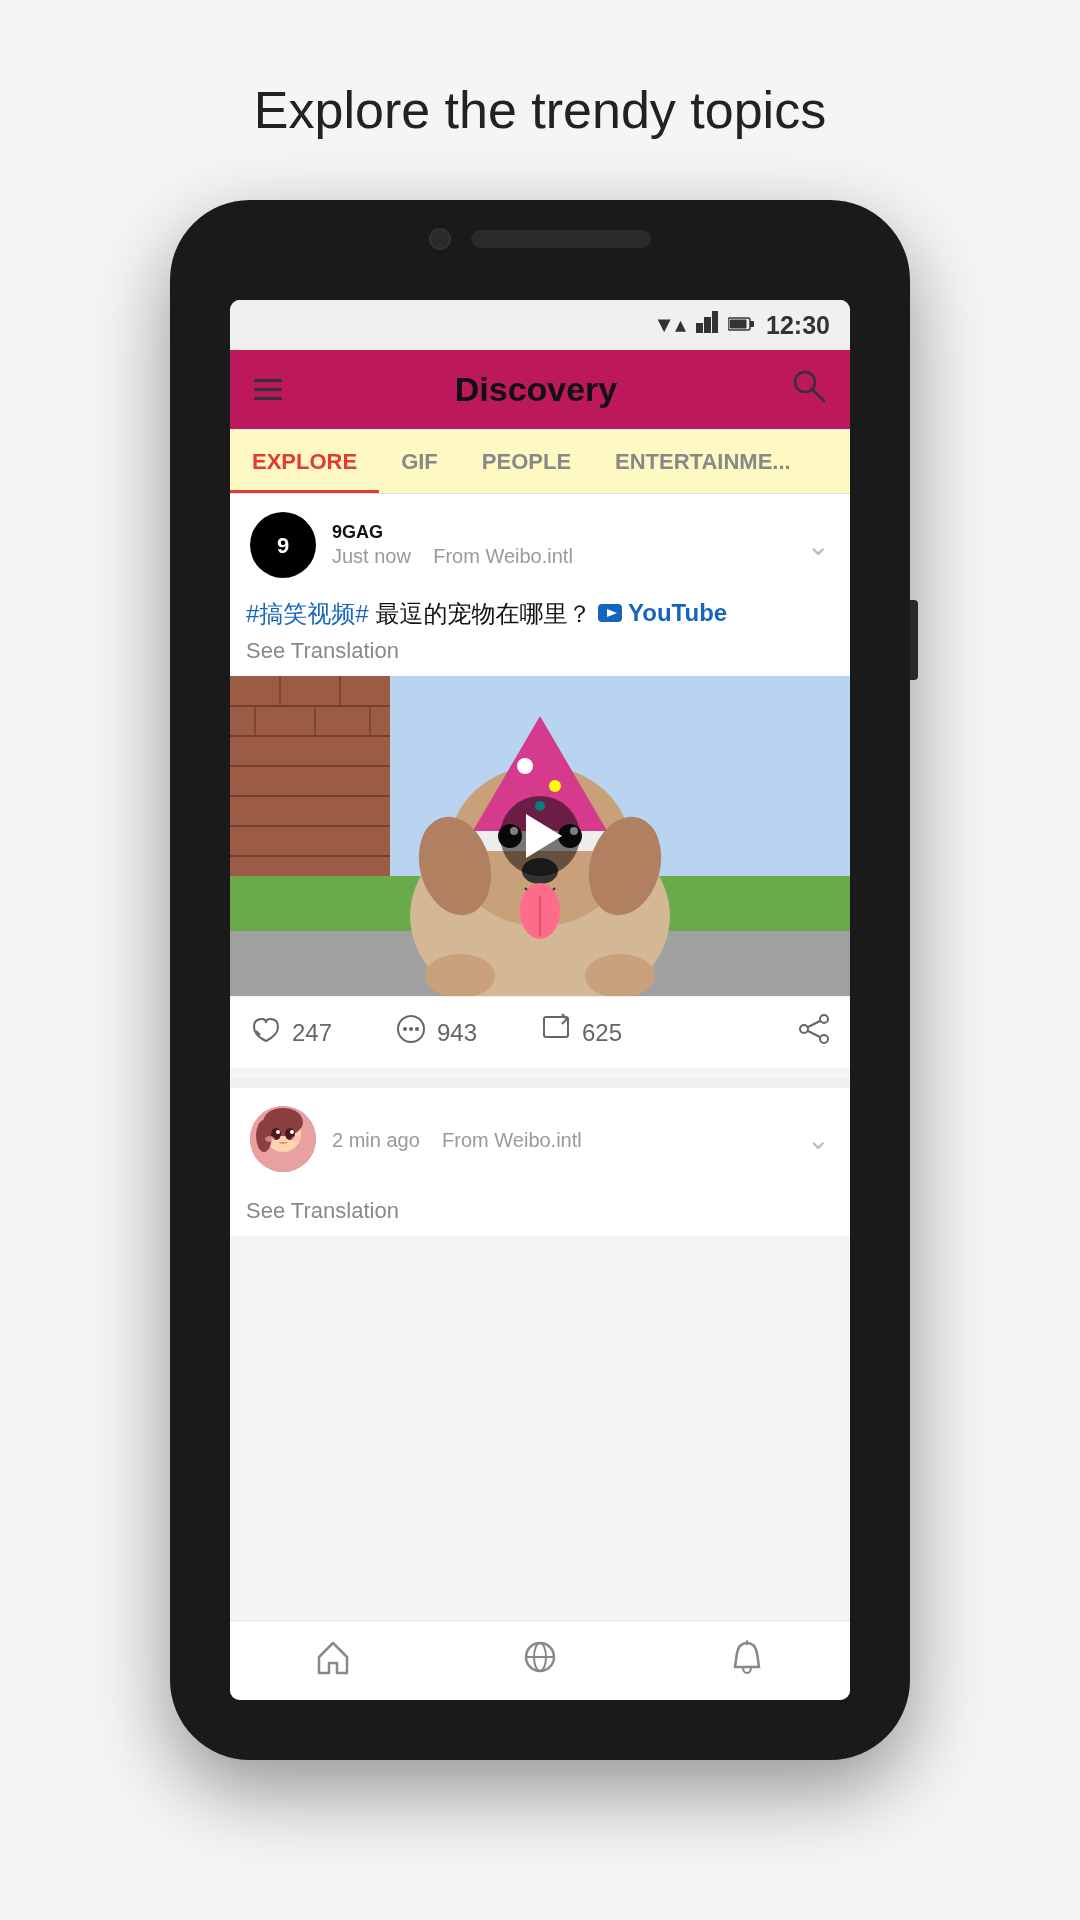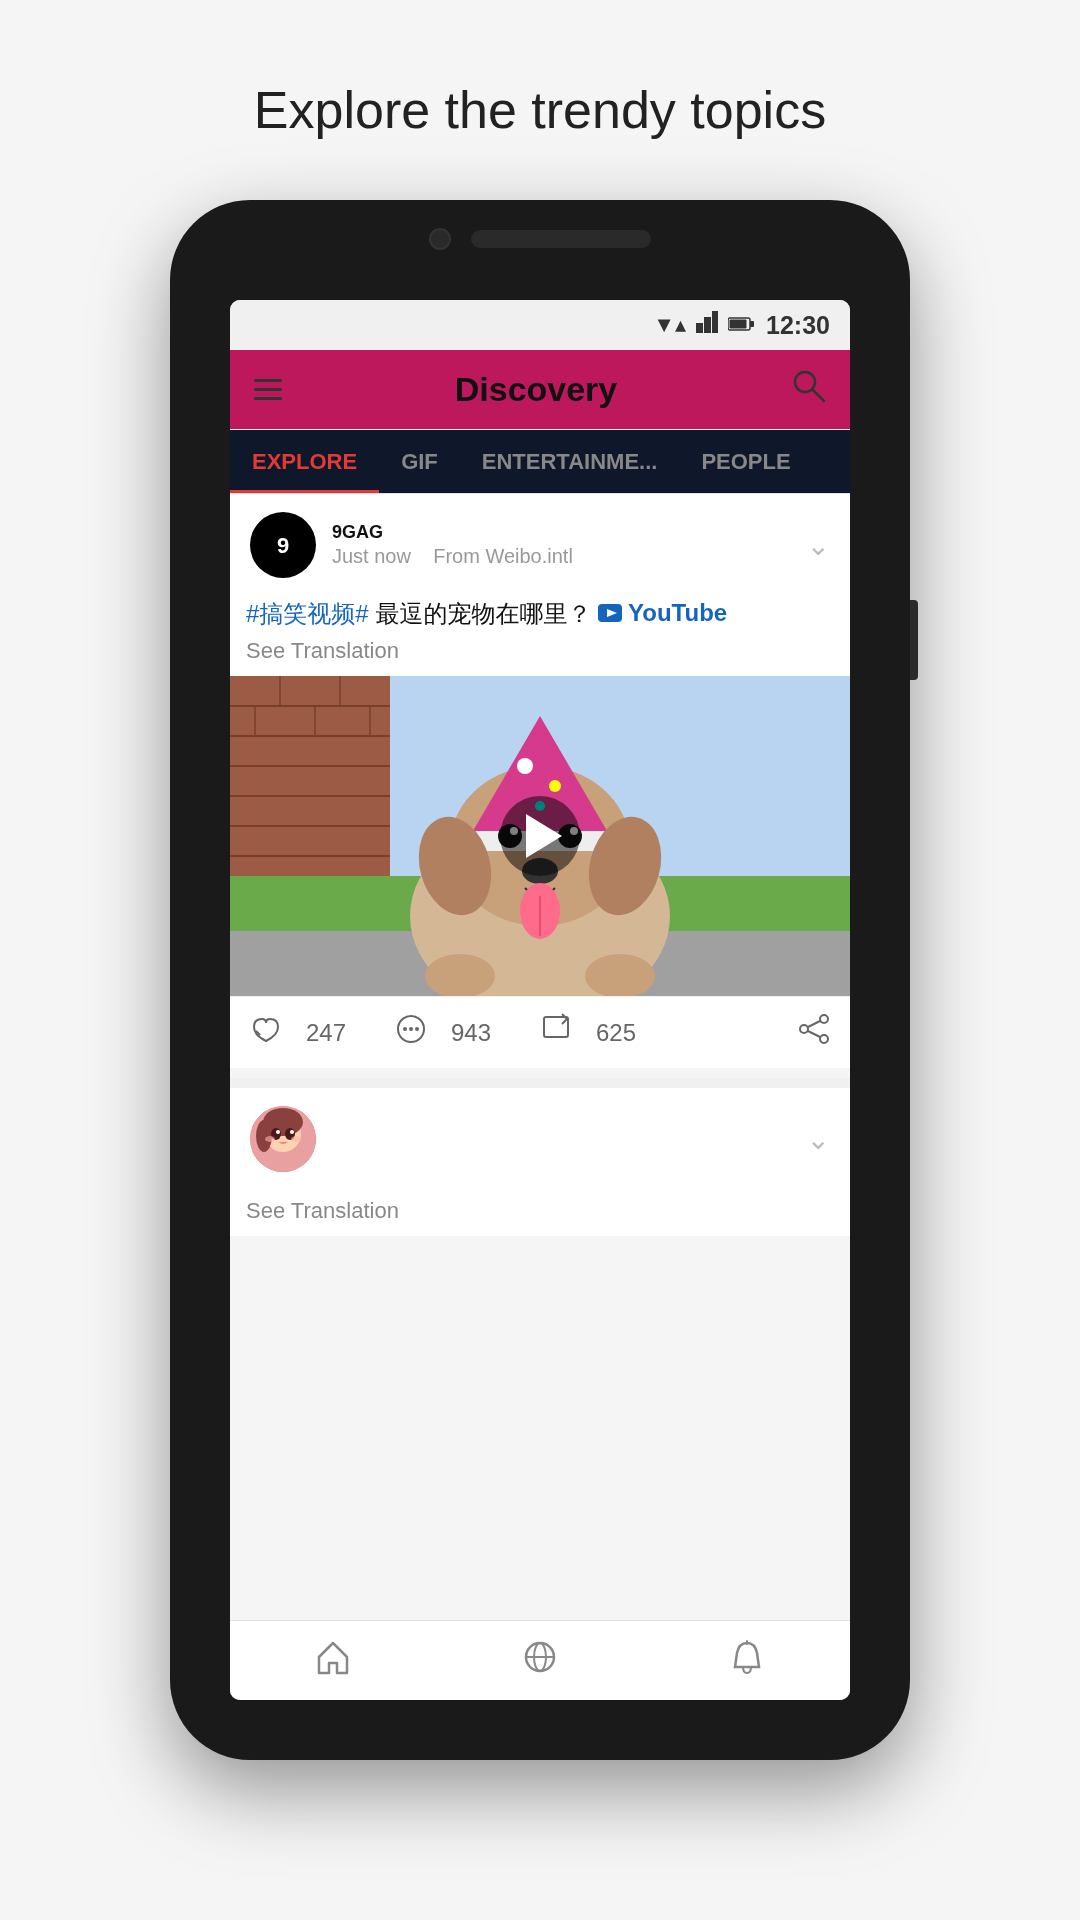--- a/index.html
+++ b/index.html
@@ -172,21 +172,21 @@
     .search-icon-btn {
       font-size: 36px;
       color: #333;
       cursor: pointer;
     }
 
     
     .tabs-bar {
       width: 100%;
       height: 64px;
-      background: #0f172a;
+      background: #fef9c3;
       display: flex;
       align-items: center;
       border-bottom: 1px solid #e0e0e0;
       flex-shrink: 0;
     }
 
     .tab {
       height: 100%;
       display: flex;
       align-items: center;
@@ -337,21 +337,21 @@
       display: flex;
       align-items: center;
       padding: 16px 20px;
       border-top: 1px solid #f0f0f0;
       gap: 0;
     }
 
     .action-item {
       display: flex;
       align-items: center;
-      gap: 24px;
+      gap: 10px;
       flex: 1;
       cursor: pointer;
     }
 
     .action-icon {
       font-size: 28px;
       color: #666;
     }
 
     .action-count {
@@ -503,24 +503,24 @@
       </div>
 
       <div class="tabs-bar">
         <div class="tab active">
           <span>EXPLORE</span>
         </div>
         <div class="tab">
           <span>GIF</span>
         </div>
         <div class="tab">
+          <span>PEOPLE</span>
+        </div>
+        <div class="tab">
           <span>ENTERTAINME...</span>
-        </div>
-        <div class="tab">
-          <span>PEOPLE</span>
         </div>
       </div>
 
       <div class="feed">
 
         <div class="post-card">
 
           <div class="post-header">
 
             <div class="avatar avatar-9gag">
@@ -693,20 +693,25 @@
                 <circle cx="28" cy="26" r="2" fill="white"></circle>
                 <circle cx="42" cy="26" r="2" fill="white"></circle>
 
                 <path d="M28 36 Q33 40 38 36" fill="#ff8080" stroke="none"></path>
 
                 <ellipse cx="20" cy="33" rx="5" ry="3" fill="#ffb0b0" opacity="0.6"></ellipse>
                 <ellipse cx="46" cy="33" rx="5" ry="3" fill="#ffb0b0" opacity="0.6"></ellipse>
               </svg>
             </div>
             <div class="post-meta">
+              <div class="post-time">
+                <span>2 min ago</span>
+                &nbsp;&nbsp;
+                <span>From Weibo.intl</span>
+              </div>
             </div>
             <span class="chevron-down">⌄</span>
           </div>
 
           <div class="post-content">
             <div class="see-translation">See Translation</div>
           </div>
         </div>
 
       </div>

